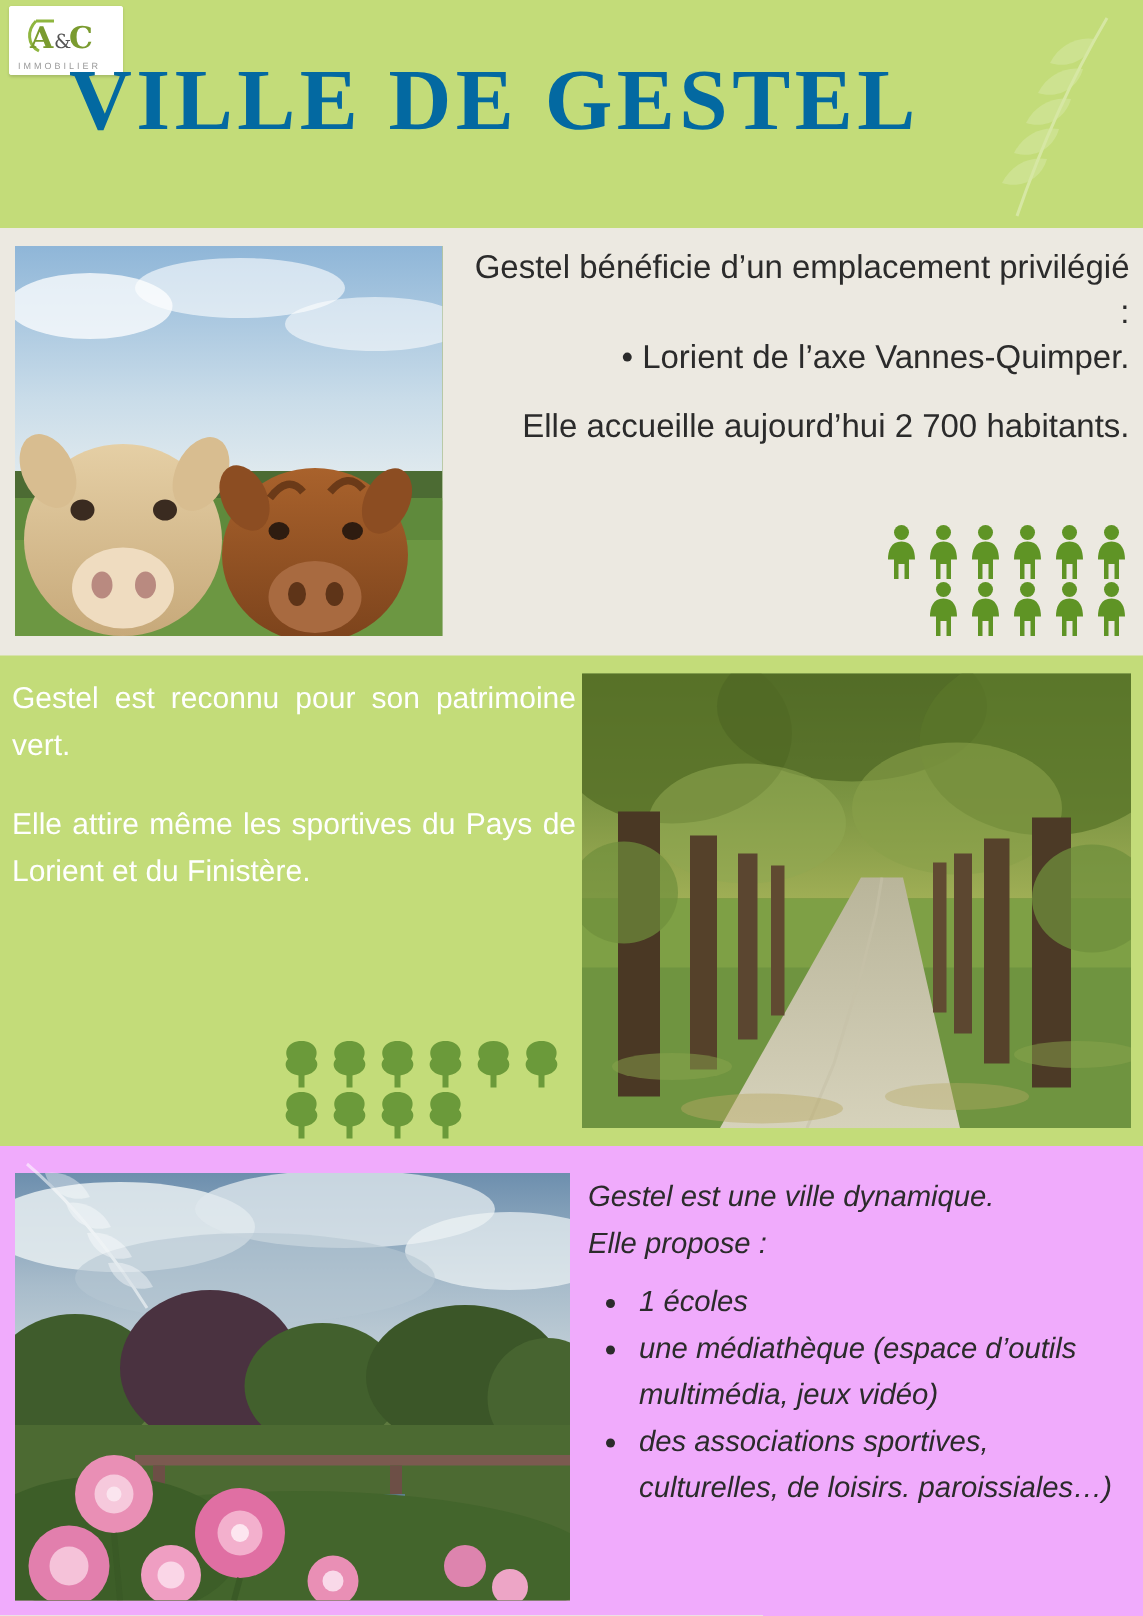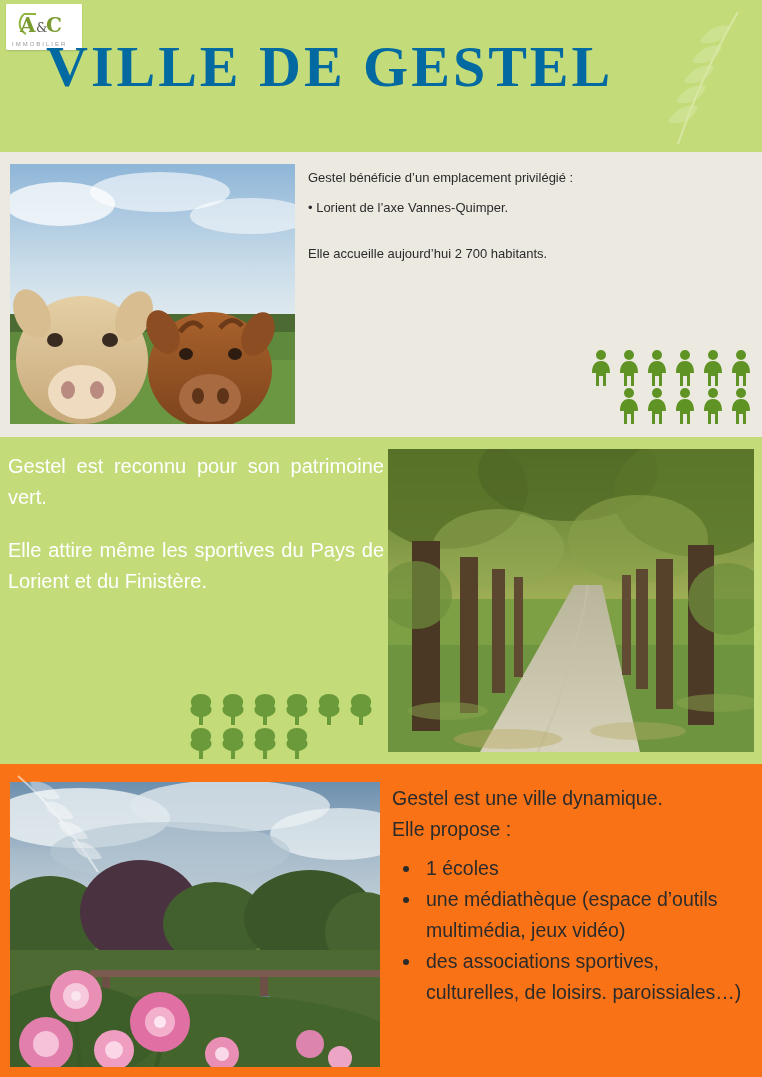--- a/index.html
+++ b/index.html
@@ -81,23 +81,24 @@
     width: 285px;
     height: 260px;
     overflow: hidden;
     background: #7ea35a;
   }
   .sec1-text {
     position: absolute;
     left: 308px;
     top: 11px;
     width: 445px;
-    font-size: 13px;
+    font-size: 22px;
     line-height: 30px;
     color: #2b2b2b;
+    text-align: right;
   }
   .sec1-text p { margin: 0; }
   .sec1-text .gap { height: 16px; }
 
   .people-row {
     position: absolute;
     right: 8px;
     top: 197px;
     width: 180px;
     text-align: right;
@@ -157,21 +158,22 @@
     vertical-align: top;
   }
 
   
   .sec3 {
     position: absolute;
     left: 0;
     top: 764px;
     width: 762px;
     height: 313px;
-    background: #f97316;
+    background: #f0abfc;
+    font-style: italic;
   }
   .photo-flowers {
     position: absolute;
     left: 10px;
     top: 18px;
     width: 370px;
     height: 285px;
     overflow: hidden;
     background: #5e7a3f;
   }

